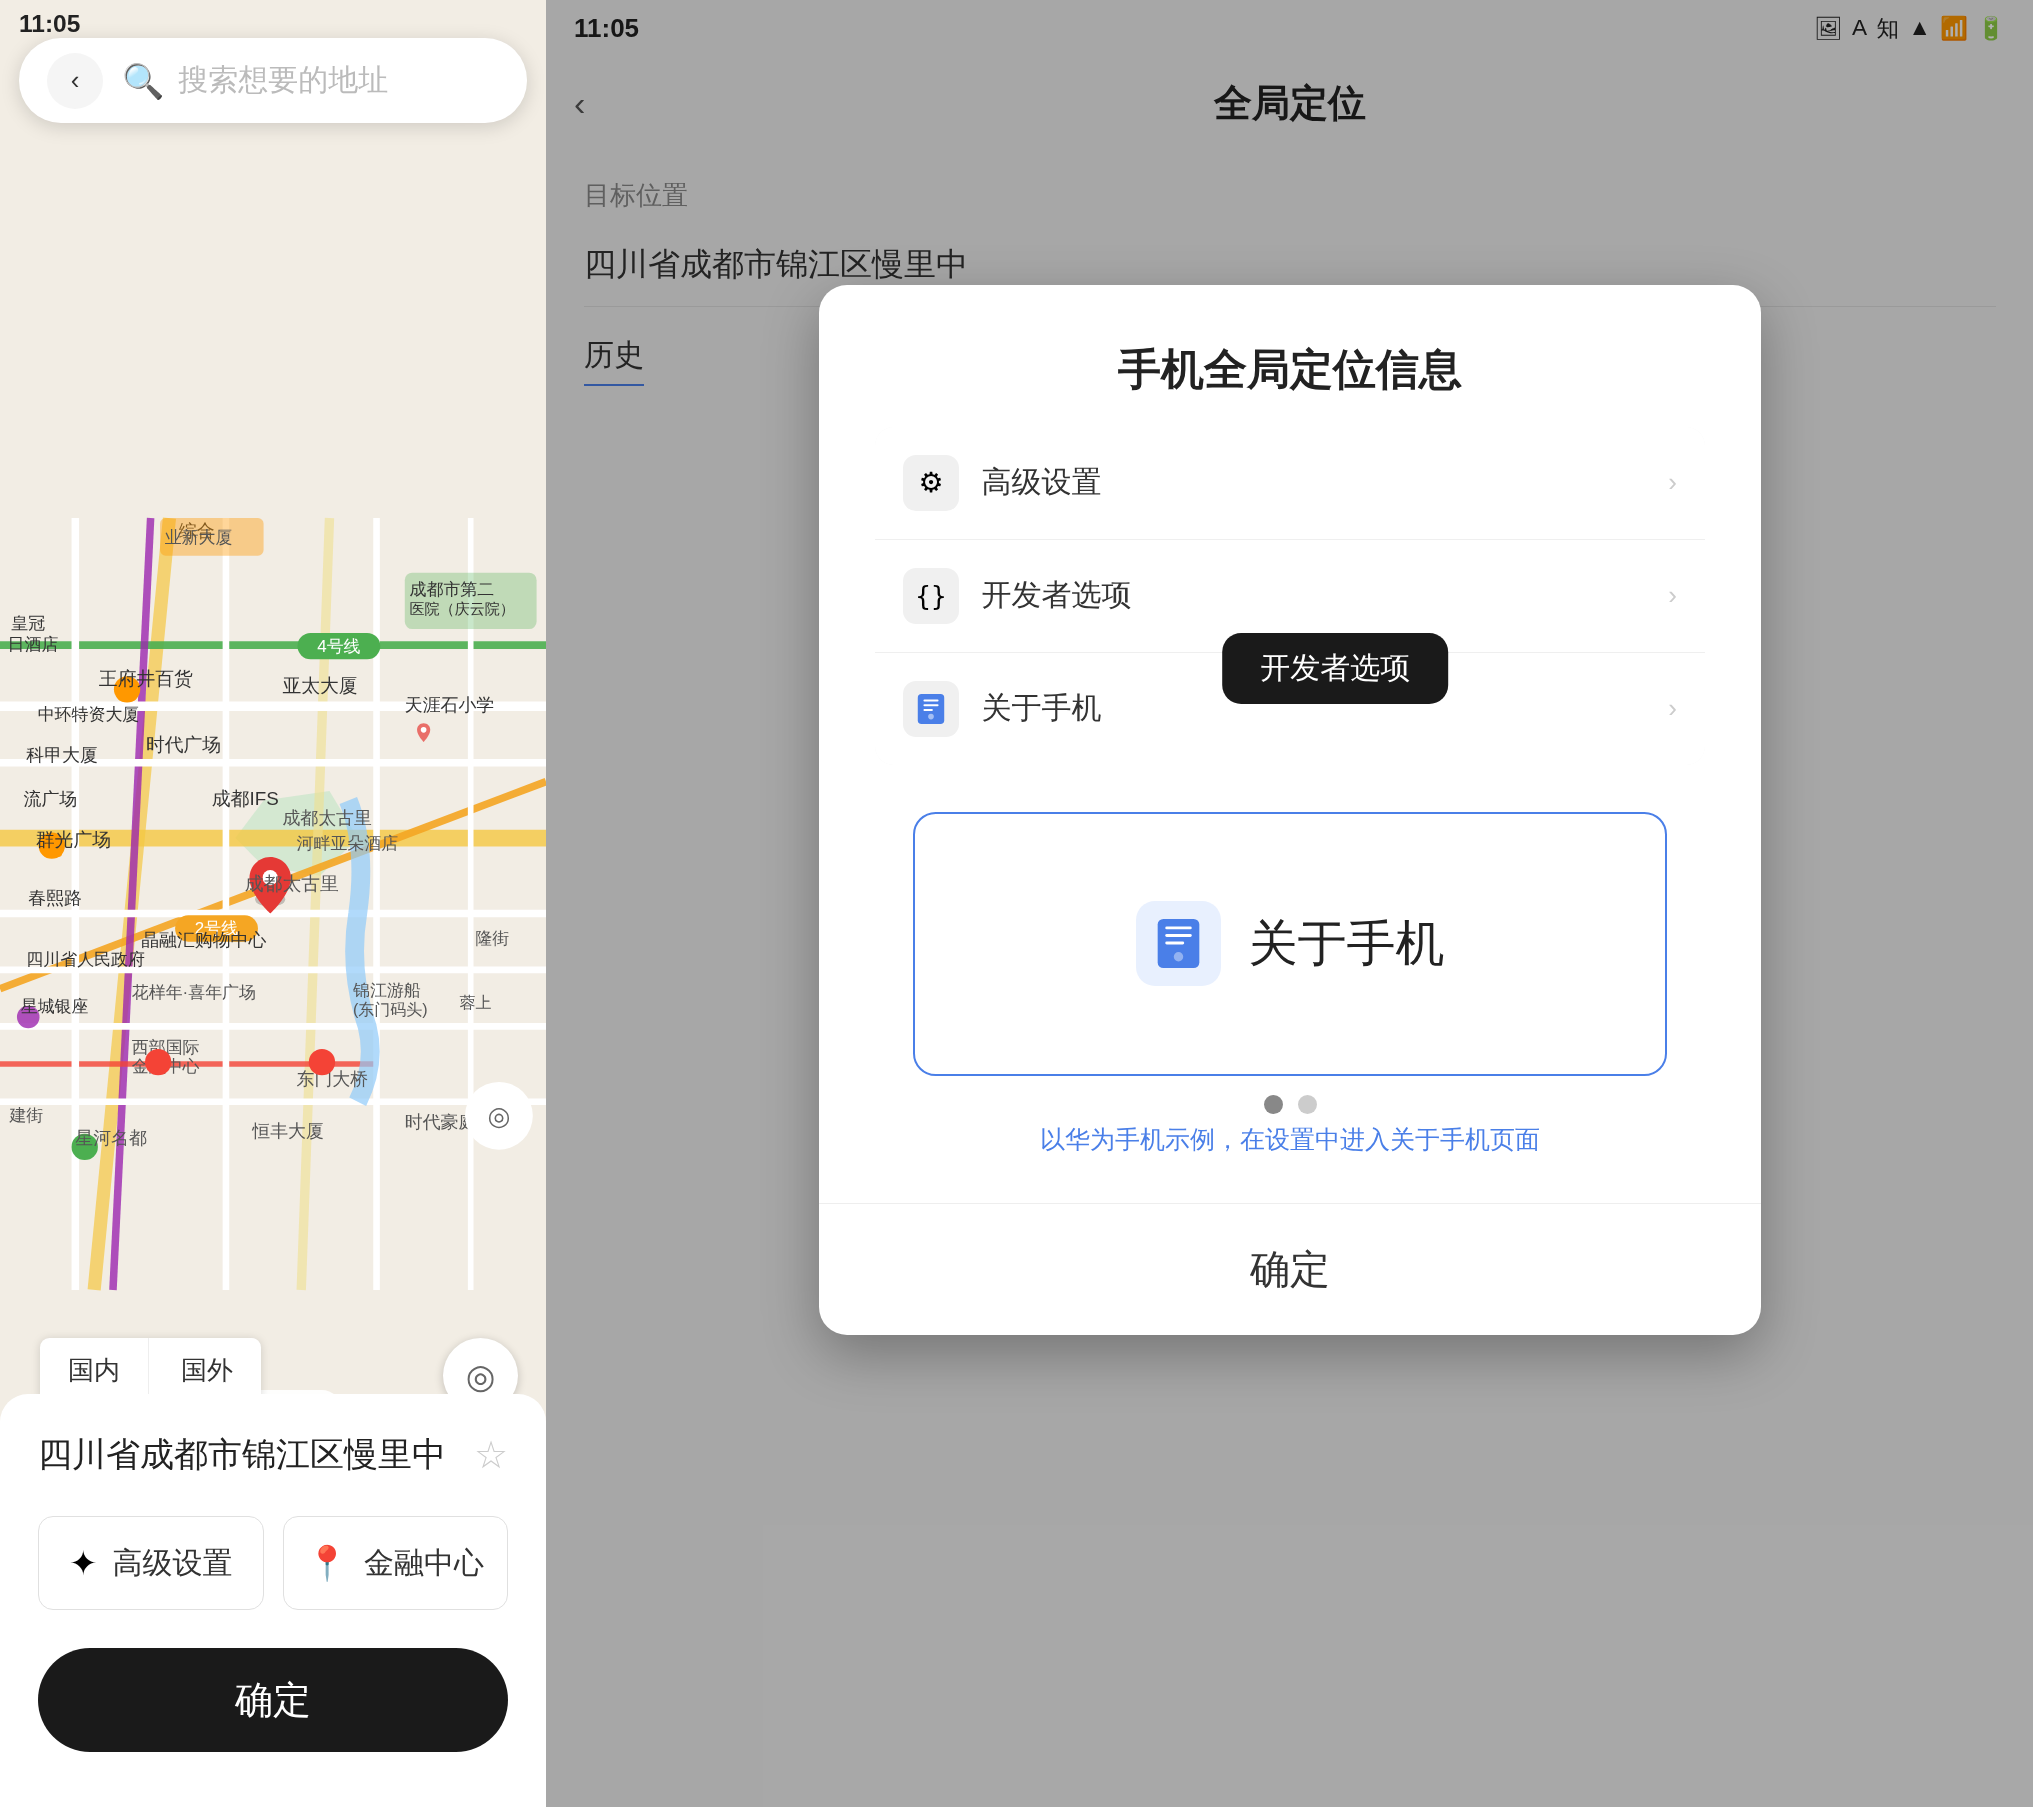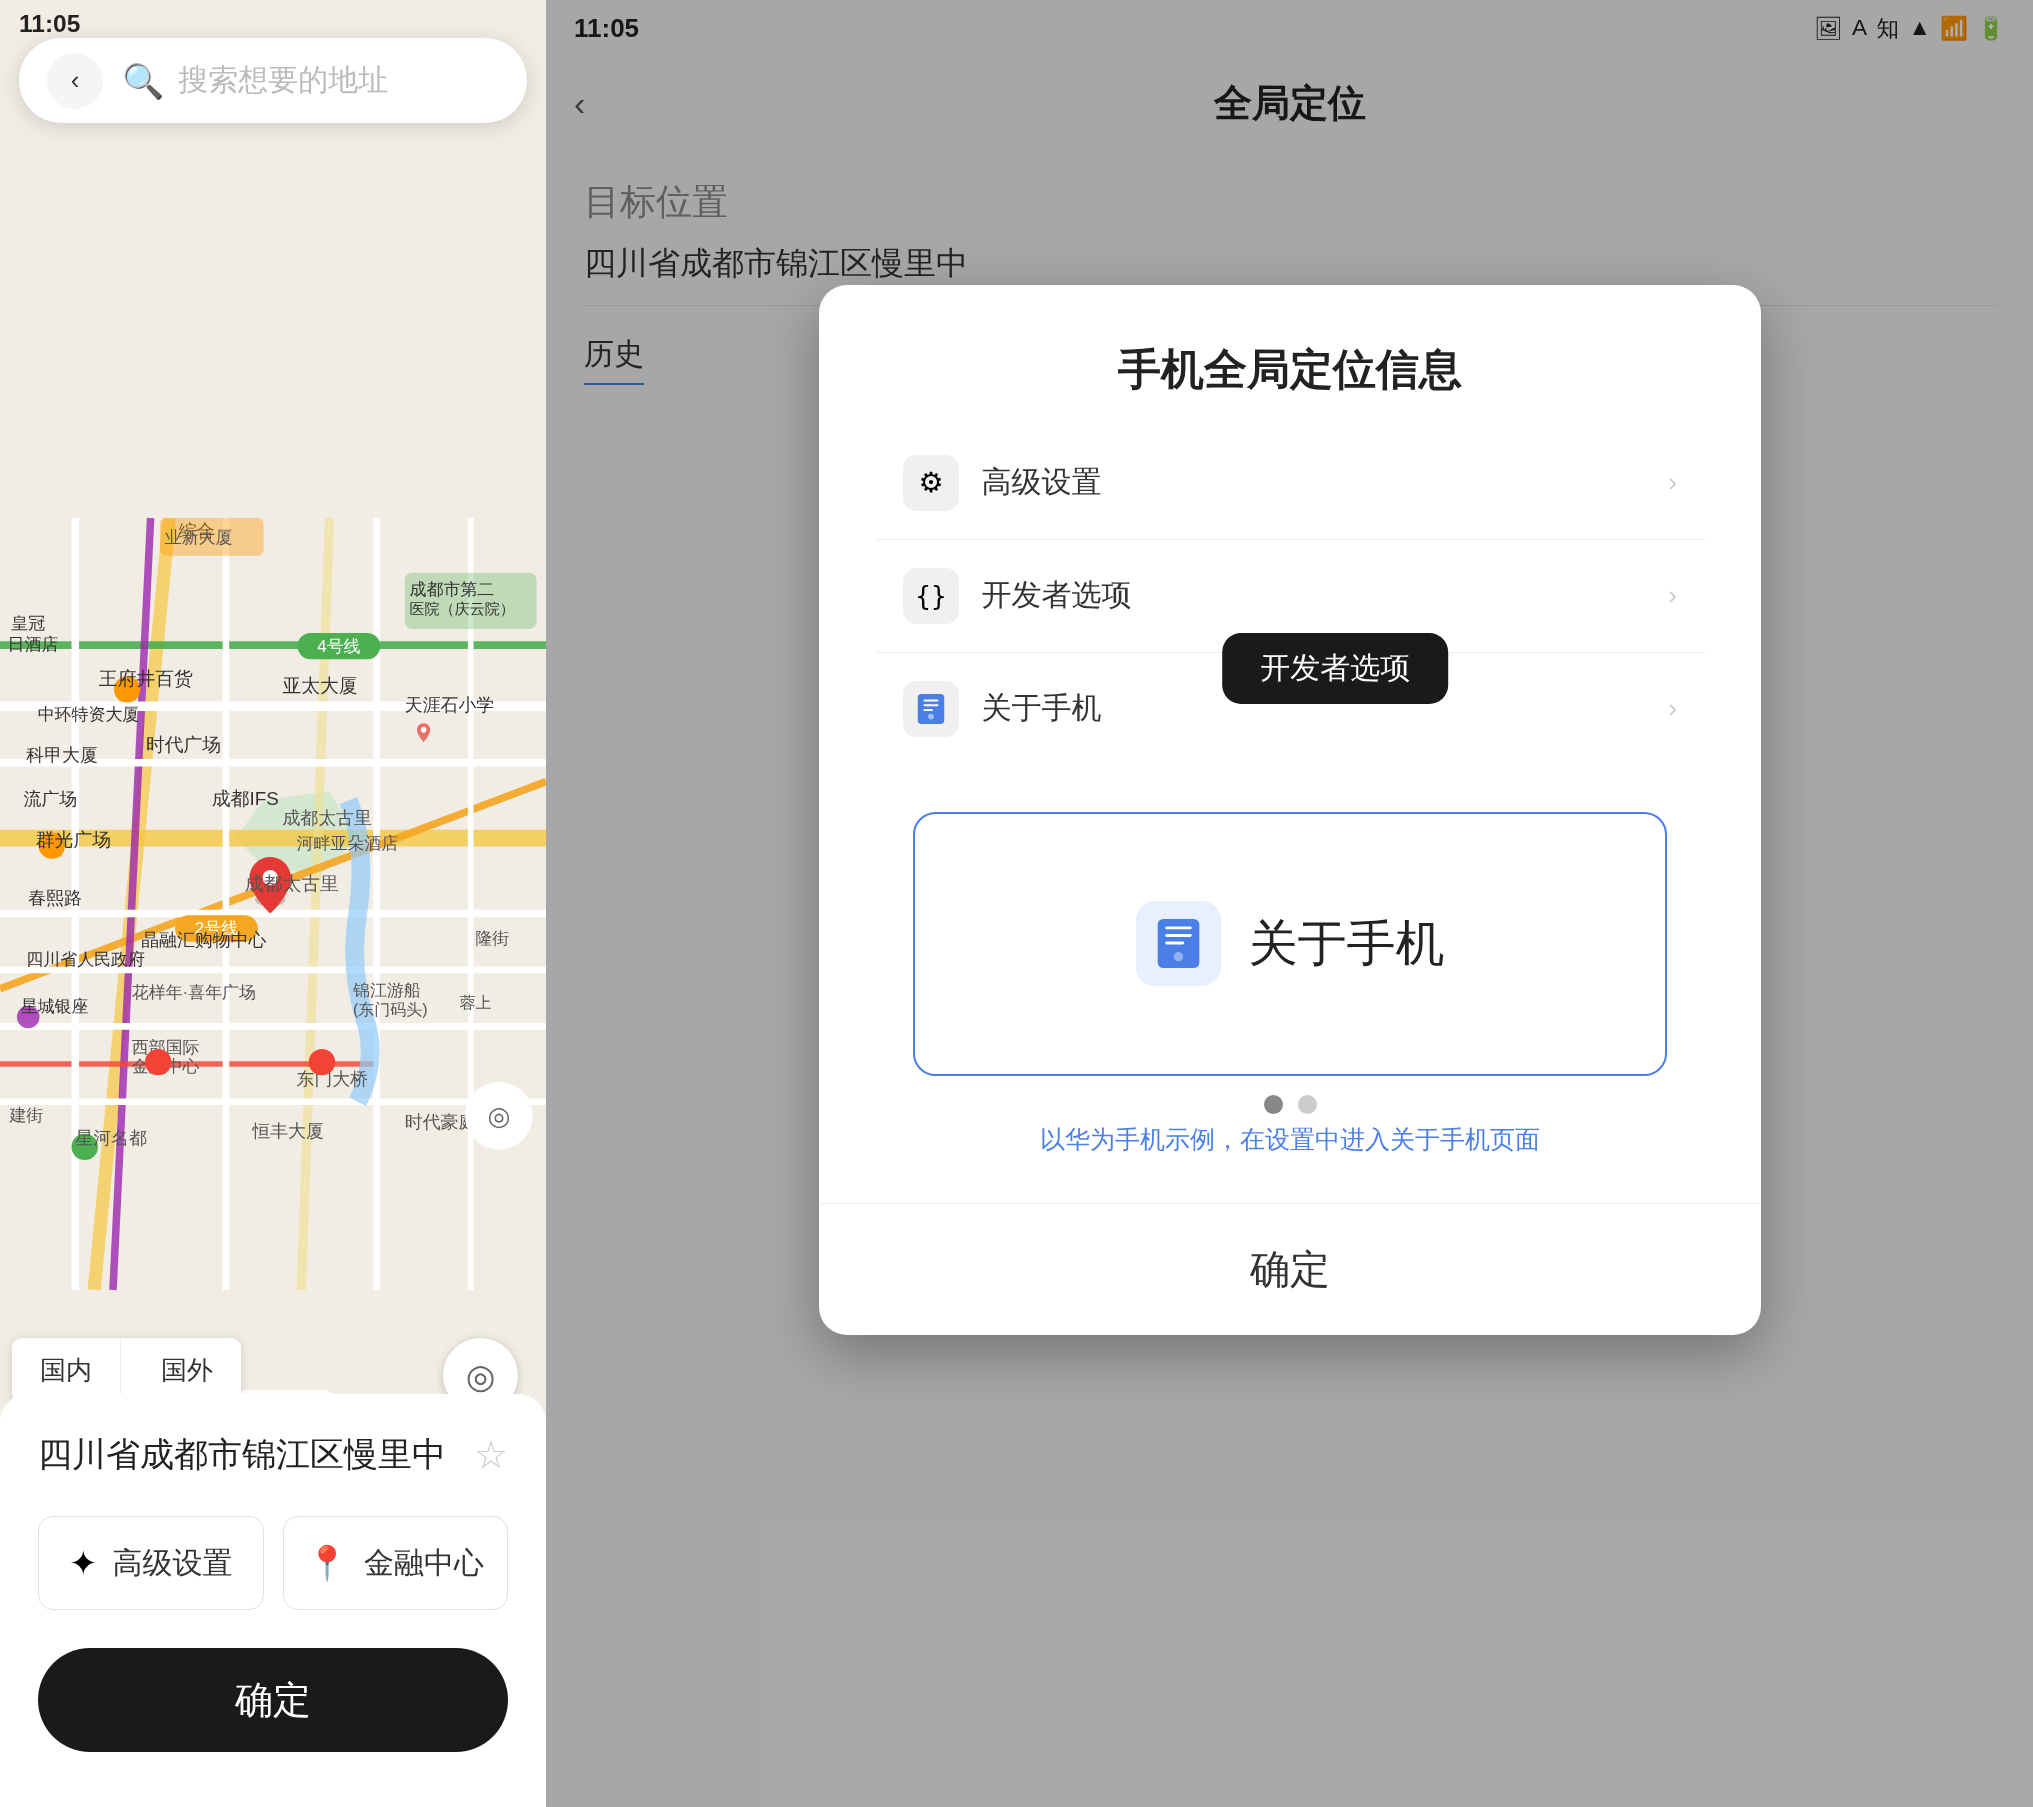--- a/index.html
+++ b/index.html
@@ -149,23 +149,23 @@
     .confirm-btn-left-text {
       font-size: 38px;
       color: white;
       font-weight: 500;
     }
 
     
     .map-tags {
       position: absolute;
       bottom: 405px;
-      left: 12px;
-      display: flex;
-      gap: 12px;
+      left: 40px;
+      display: flex;
+      gap: 4px;
       background: white;
       border-radius: 9.4px;
       overflow: hidden;
       box-shadow: 0 1.9px 9.4px rgba(0,0,0,0.15);
       z-index: 10;
     }
 
     .map-tag {
       padding: 15px 28px;
       font-size: 26px;
@@ -273,23 +273,23 @@
       color: #222;
     }
 
     
     .right-content {
       padding: 28px 38px;
       background: #f0f0f0;
     }
 
     .section-label {
-      font-size: 36px;
+      font-size: 26px;
       color: #888;
-      margin-bottom: 15px;
+      margin-bottom: 30px;
     }
 
     .target-location-text {
       font-size: 32px;
       color: #333;
       margin-bottom: 28px;
       padding-bottom: 19px;
       border-bottom: 0.9px solid #ddd;
     }
 

